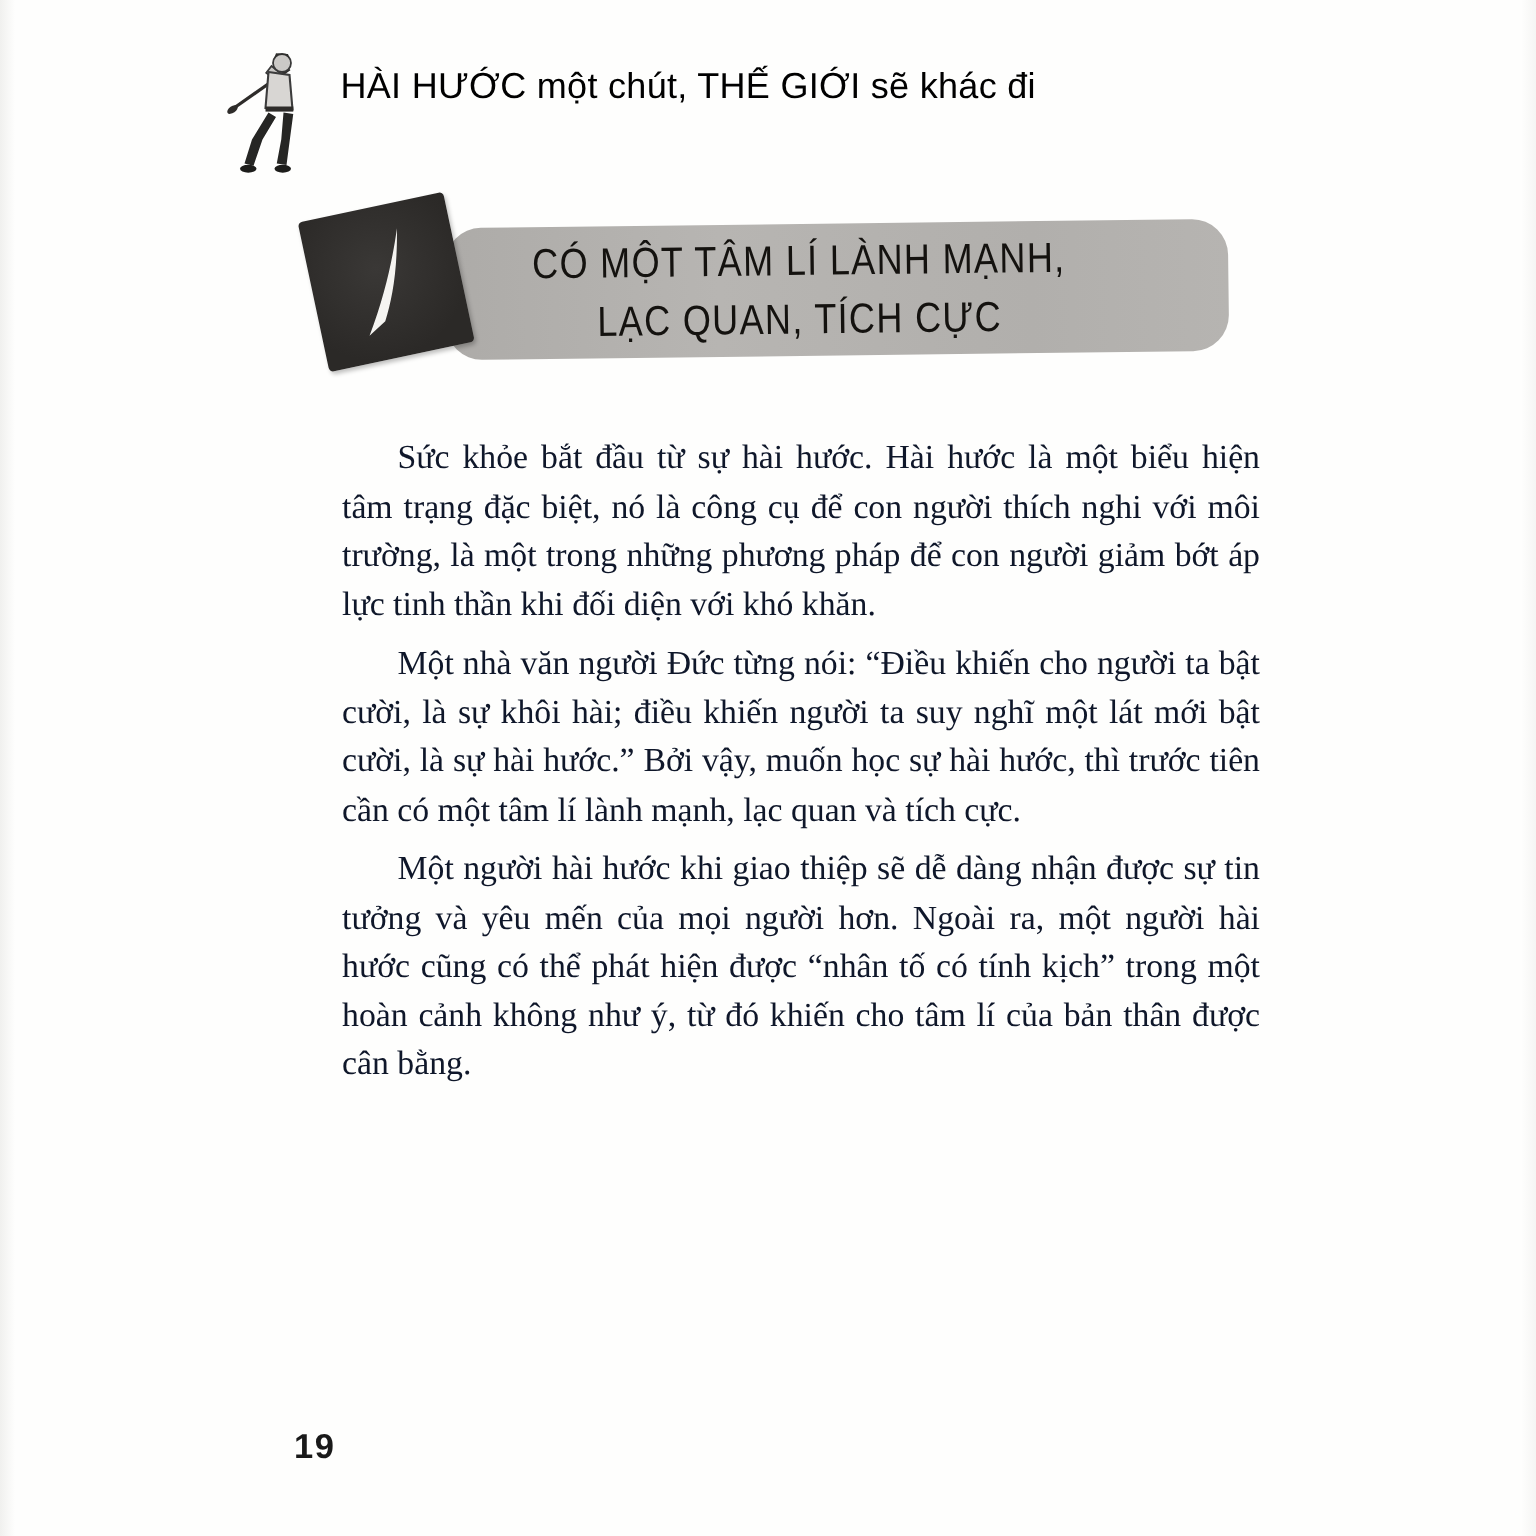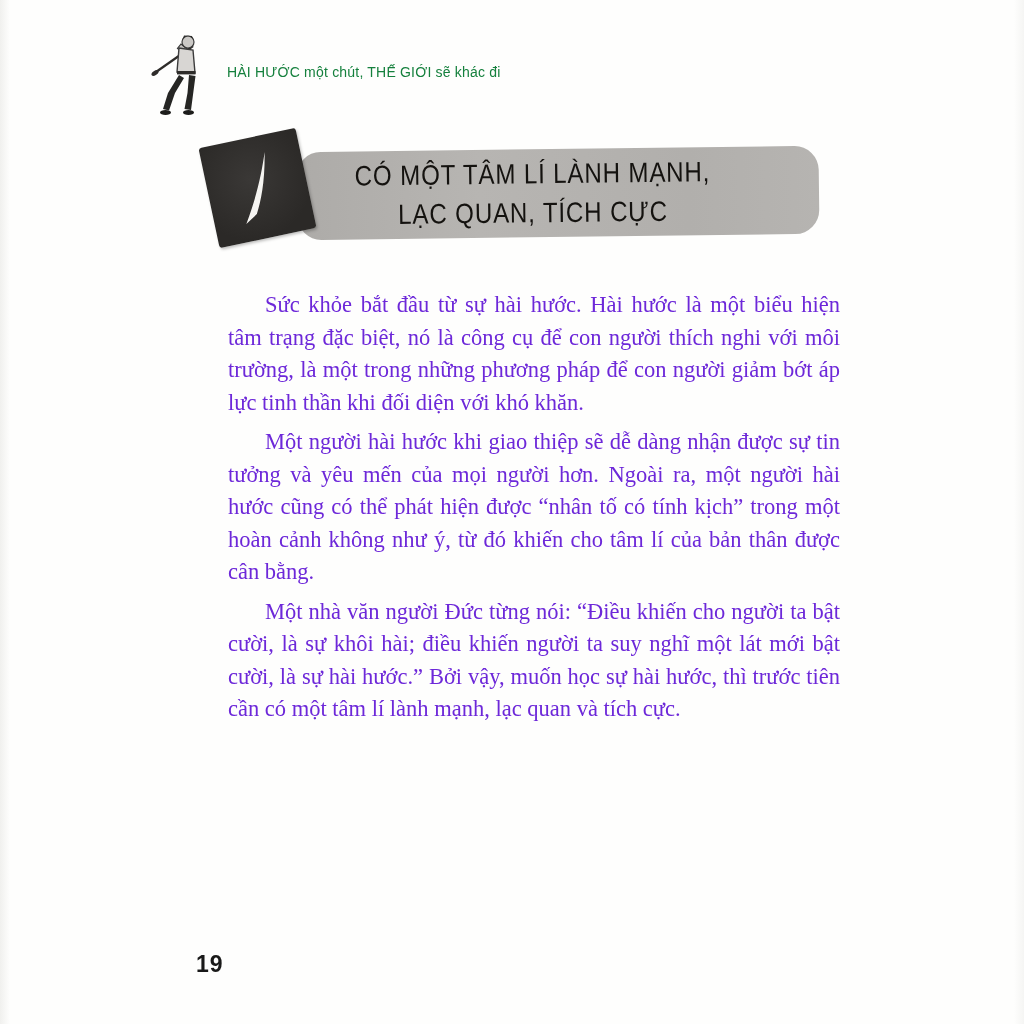--- a/index.html
+++ b/index.html
@@ -7,22 +7,22 @@
     position:relative;width:1024px;height:1024px;background:#fefefd;
     overflow:hidden;font-family:"Liberation Serif",serif;
   }
   .scan-edge{position:absolute;top:0;bottom:0;width:10px;pointer-events:none;}
   .scan-edge.left{left:0;background:linear-gradient(90deg,#e7e7e4,rgba(255,255,255,0));opacity:.6;}
   .scan-edge.right{right:0;background:linear-gradient(270deg,#ececea,rgba(255,255,255,0));opacity:.5;}
 
   .golfer{position:absolute;left:146px;top:31px;width:62px;height:88px;}
 
   .running-header{
-    position:absolute;left:227px;top:64px;
-    font-family:"Liberation Sans",sans-serif;font-size:14px;color:#15803d;
+    position:absolute;left:227px;top:44px;
+    font-family:"Liberation Sans",sans-serif;font-size:24px;color:#000000;
     letter-spacing:.2px;
   }
 
   .chapter-number-box{
     position:absolute;left:208px;top:137px;width:99px;height:102px;
     background:radial-gradient(circle at 45% 40%, #3a3836, #2b2927 75%);
     transform:rotate(-12deg);z-index:2;border-radius:3px;
     display:flex;align-items:center;justify-content:center;
     box-shadow:1px 2px 3px rgba(0,0,0,.25);
   }
@@ -35,21 +35,21 @@
   }
   .band-text{
     position:absolute;left:38px;right:88px;top:0;bottom:0;
     display:flex;flex-direction:column;align-items:center;justify-content:center;
   }
   .band-line{
     font-family:"Liberation Sans",sans-serif;font-size:28px;line-height:39px;
     color:#14120f;letter-spacing:1px;transform:scaleX(0.86);white-space:nowrap;
   }
 
-  .body-text{position:absolute;left:228px;top:289px;width:612px;color:#6d28d9;}
+  .body-text{position:absolute;left:228px;top:289px;width:612px;color:#0f172a;}
   .body-text p{
     margin:0 0 7px;font-size:22.5px;line-height:32.5px;
     text-align:justify;text-indent:37px;
   }
 
   .page-number{
     position:absolute;left:196px;top:951px;
     font-family:"Liberation Sans",sans-serif;font-weight:bold;
     font-size:23px;color:#191919;letter-spacing:1px;
   }
@@ -92,19 +92,19 @@
 
   <div class="chapter-band">
     <div class="band-text">
       <span class="band-line">CÓ MỘT TÂM LÍ LÀNH MẠNH,</span>
       <span class="band-line">LẠC QUAN, TÍCH CỰC</span>
     </div>
   </div>
 
   <div class="body-text">
     <p>Sức khỏe bắt đầu từ sự hài hước. Hài hước là một biểu hiện tâm trạng đặc biệt, nó là công cụ để con người thích nghi với môi trường, là một trong những phương pháp để con người giảm bớt áp lực tinh thần khi đối diện với khó khăn.</p>
+    <p>Một nhà văn người Đức từng nói: “Điều khiến cho người ta bật cười, là sự khôi hài; điều khiến người ta suy nghĩ một lát mới bật cười, là sự hài hước.” Bởi vậy, muốn học sự hài hước, thì trước tiên cần có một tâm lí lành mạnh, lạc quan và tích cực.</p>
     <p>Một người hài hước khi giao thiệp sẽ dễ dàng nhận được sự tin tưởng và yêu mến của mọi người hơn. Ngoài ra, một người hài hước cũng có thể phát hiện được “nhân tố có tính kịch” trong một hoàn cảnh không như ý, từ đó khiến cho tâm lí của bản thân được cân bằng.</p>
-    <p>Một nhà văn người Đức từng nói: “Điều khiến cho người ta bật cười, là sự khôi hài; điều khiến người ta suy nghĩ một lát mới bật cười, là sự hài hước.” Bởi vậy, muốn học sự hài hước, thì trước tiên cần có một tâm lí lành mạnh, lạc quan và tích cực.</p>
   </div>
 
   <div class="page-number">19</div>
 
 </div>
 
 </body></html>

